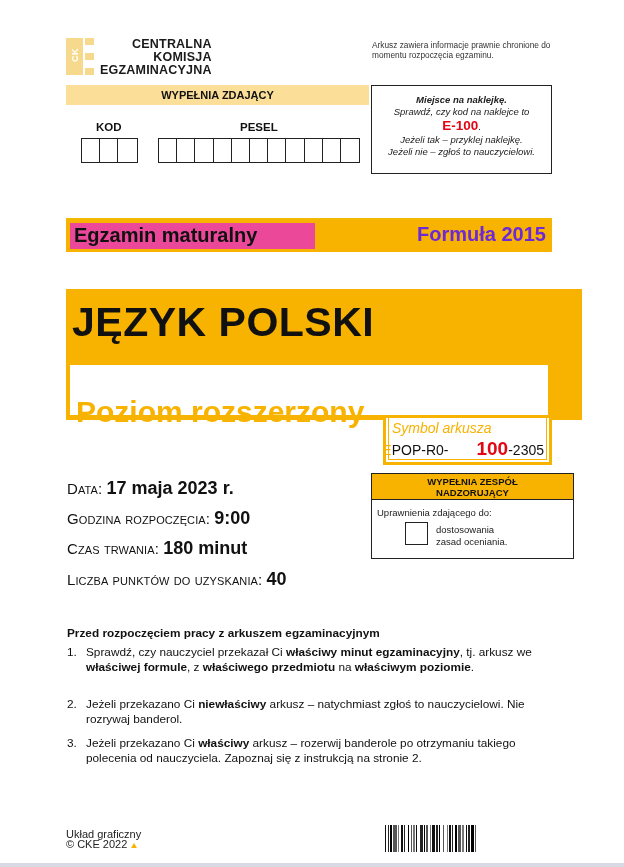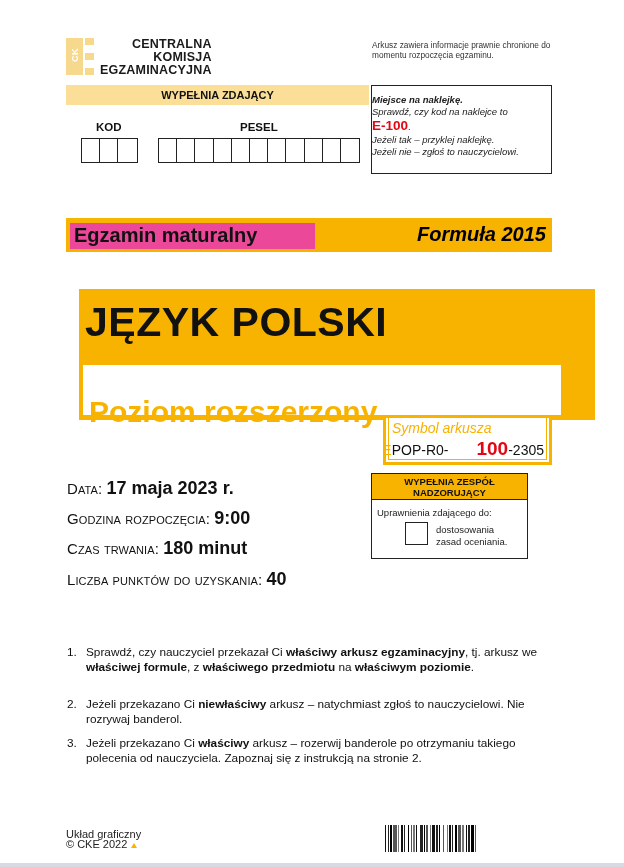--- a/index.html
+++ b/index.html
@@ -26,48 +26,48 @@
     .fill-band { position: absolute; left: 66px; top: 85px; width: 303px; height: 20px; background: #fbdf98; text-align: center; font-size: 11px; font-weight: bold; line-height: 20px; }
 
     .kod-label { position: absolute; left: 96px; top: 121px; font-size: 11.5px; font-weight: bold; }
     .pesel-label { position: absolute; left: 240px; top: 121px; font-size: 11.5px; font-weight: bold; }
     .cells { position: absolute; top: 138px; display: flex; border: 1.3px solid #222; height: 25px; }
     .cells .cell { width: 18.2px; height: 100%; border-right: 1.3px solid #222; }
     .cells .cell:last-child { border-right: none; }
     .kod-cells { left: 81px; }
     .pesel-cells { left: 158px; }
 
-    .sticker-box { position: absolute; left: 371px; top: 85px; width: 181px; height: 89px; border: 1.3px solid #222; font-size: 9.5px; font-style: italic; line-height: 12px; padding-top: 8px; color: #222; }
+    .sticker-box { position: absolute; left: 371px; top: 85px; width: 181px; height: 89px; border: 1.3px solid #222; text-align: center; font-size: 9.5px; font-style: italic; line-height: 12px; padding-top: 8px; color: #222; }
     .sticker-box .title { font-weight: bold; }
     .sticker-box .code { font-style: normal; font-weight: bold; color: #e30613; font-size: 13.5px; line-height: 16px; }
     .sticker-box .code-dot { color: #222; font-style: normal; }
 
     .rule-line { position: absolute; left: 66px; top: 218px; width: 486px; height: 1.5px; background: #f4b800; }
 
     
     .exam-bar { position: absolute; left: 66px; top: 220px; width: 486px; height: 32px; background: #f8b200; }
     .exam-bar .white { position: absolute; left: 4px; top: 3px; width: 245px; height: 26px; background: #ec4899; }
     .exam-bar .white span { position: absolute; left: 4px; top: 1px; font-size: 20px; font-weight: bold; color: #111; }
-    .exam-bar .formula { position: absolute; right: 6px; top: 3px; font-size: 20px; font-weight: bold; font-style: italic; color: #000000; }
-
-    
-    .subject { position: absolute; left: 79px; top: 289px; width: 516px; height: 131px; background: #f8b200; }
+    .exam-bar .formula { position: absolute; right: 6px; top: 3px; font-size: 20px; font-weight: bold; color: #6d28d9; }
+
+    
+    .subject { position: absolute; left: 66px; top: 289px; width: 516px; height: 131px; background: #f8b200; }
     .subject .name { position: absolute; left: 6px; top: 10px; font-size: 41px; font-weight: bold; color: #111; letter-spacing: 0.5px; }
     .subject .level-box { position: absolute; left: 4px; top: 76px; width: 478px; height: 50px; background: #fff; }
     .subject .level-box span { position: absolute; left: 6px; top: 6px; font-size: 30px; font-weight: bold; color: #f8b200; margin-top: 24px; }
 
     .symbol-box { position: absolute; left: 383px; top: 418px; width: 169px; height: 47px; border: 3px solid #f8b200; border-top: none; background: #fff; }
     .symbol-box .inner { position: absolute; left: 2px; top: 0; right: 2px; bottom: 2px; border: 1.5px solid #f8b200; border-top: none; }
     .symbol-box .label { position: absolute; left: 6px; top: 2px; font-size: 14px; font-style: italic; color: #f8b200; }
     .symbol-box .code { position: absolute; right: 5px; top: 20px; font-size: 14px; color: #111; white-space: nowrap; }
     .symbol-box .code .first { color: #f8b200; }
     .symbol-box .code .mid { color: #e30613; font-weight: bold; font-size: 19px; margin-left: 28px; }
 
     
-    .supervisor { position: absolute; left: 371px; top: 473px; width: 157px; height: 86px; border: 1.3px solid #222; }
+    .supervisor { position: absolute; left: 371px; top: 473px; width: 203px; height: 86px; border: 1.3px solid #222; }
     .supervisor .head { height: 26px; background: #f8b200; border-bottom: 1.3px solid #222; text-align: center; font-size: 9.5px; font-weight: bold; line-height: 11px; padding-top: 2px; }
     .supervisor .body-label { position: absolute; left: 5px; top: 33px; font-size: 9.5px; color: #222; }
     .supervisor .checkbox { position: absolute; left: 33px; top: 48px; width: 23px; height: 23px; border: 1.3px solid #222; }
     .supervisor .desc { position: absolute; left: 64px; top: 50px; font-size: 9.5px; line-height: 12px; color: #222; }
 
     
     .info { position: absolute; left: 67px; font-size: 13px; color: #111; white-space: nowrap; }
     .info .lbl { font-variant: small-caps; font-size: 15px; letter-spacing: 0.1px; }
     .info .val { font-weight: bold; font-size: 18px; }
     .info1 { top: 478px; }
@@ -179,24 +179,25 @@
       <div>dostosowania</div>
       <div>zasad oceniania.</div>
     </div>
   </div>
 
   <div class="info info1"><span class="lbl">Data: </span><span class="val">17 maja 2023 r.</span></div>
   <div class="info info2"><span class="lbl">Godzina rozpoczęcia: </span><span class="val">9:00</span></div>
   <div class="info info3"><span class="lbl">Czas trwania: </span><span class="val">180 minut</span></div>
   <div class="info info4"><span class="lbl">Liczba punktów do uzyskania: </span><span class="val">40</span></div>
 
+  <div class="instructions-title">Przed rozpoczęciem pracy z arkuszem egzaminacyjnym</div>
 
   <div class="instr instr1">
     <span class="num">1.</span>
-    <span class="txt"><span>Sprawdź, czy nauczyciel przekazał Ci </span><b>właściwy arkusz egzaminacyjny</b><span>, tj. arkusz we </span><b>właściwej formule</b><span>, z </span><b>właściwego przedmiotu</b><span> na </span><b>właściwym poziomie</b><span>.</span></span>
+    <span class="txt"><span>Sprawdź, czy nauczyciel przekazał Ci </span><b>właściwy minut egzaminacyjny</b><span>, tj. arkusz we </span><b>właściwej formule</b><span>, z </span><b>właściwego przedmiotu</b><span> na </span><b>właściwym poziomie</b><span>.</span></span>
   </div>
   <div class="instr instr2">
     <span class="num">2.</span>
     <span class="txt"><span>Jeżeli przekazano Ci </span><b>niewłaściwy</b><span> arkusz – natychmiast zgłoś to nauczycielowi. Nie rozrywaj banderol.</span></span>
   </div>
   <div class="instr instr3">
     <span class="num">3.</span>
     <span class="txt"><span>Jeżeli przekazano Ci </span><b>właściwy</b><span> arkusz – rozerwij banderole po otrzymaniu takiego polecenia od nauczyciela. Zapoznaj się z instrukcją na stronie 2.</span></span>
   </div>
 

